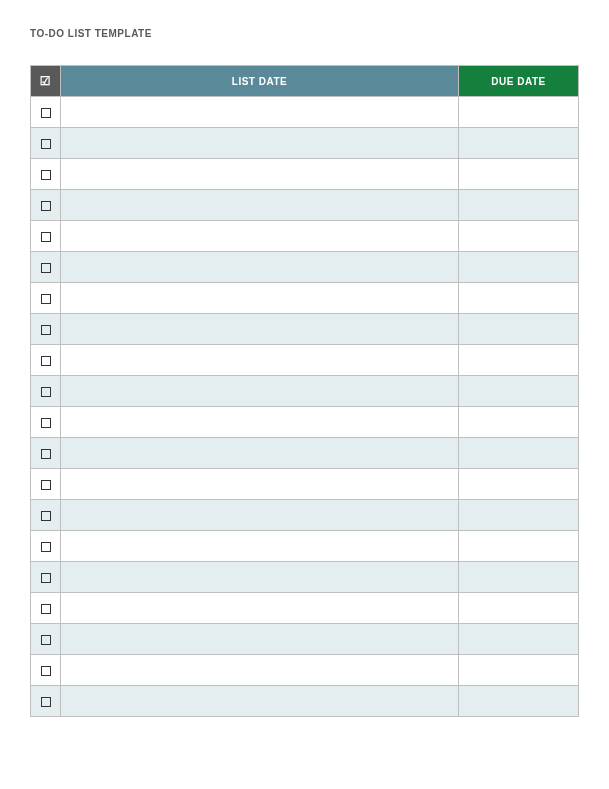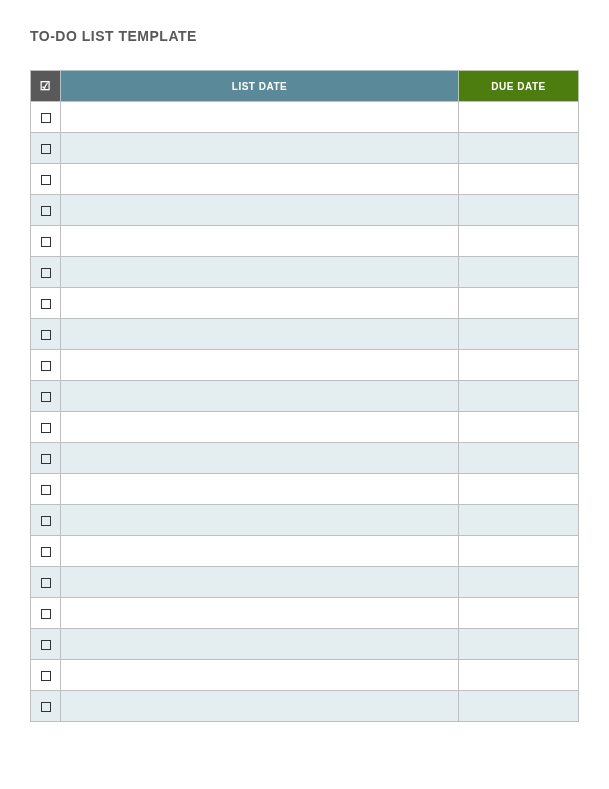--- a/index.html
+++ b/index.html
@@ -4,21 +4,21 @@
 <style>
   * { box-sizing: border-box; margin: 0; padding: 0; }
   body {
     width: 609px;
     height: 789px;
     background: #ffffff;
     font-family: Arial, Helvetica, sans-serif;
     padding: 28px 30px 30px 30px;
   }
   .title {
-    font-size: 14px;
+    font-size: 10px;
     font-weight: bold;
     letter-spacing: 0.5px;
     color: #595959;
     margin-bottom: 26px;
   }
   table {
     border-collapse: collapse;
     width: 100%;
   }
   th, td {
@@ -36,21 +36,21 @@
   }
   .hdr-check {
     width: 30px;
     background: #595959;
   }
   .hdr-item {
     background: #5a8a99;
   }
   .hdr-due {
     width: 120px;
-    background: #4d7c0f;
+    background: #15803d;
   }
   .check-cell {
     width: 30px;
     text-align: center;
     vertical-align: middle;
     background: #ffffff;
   }
   .check-box {
     display: inline-block;
     width: 10px;

